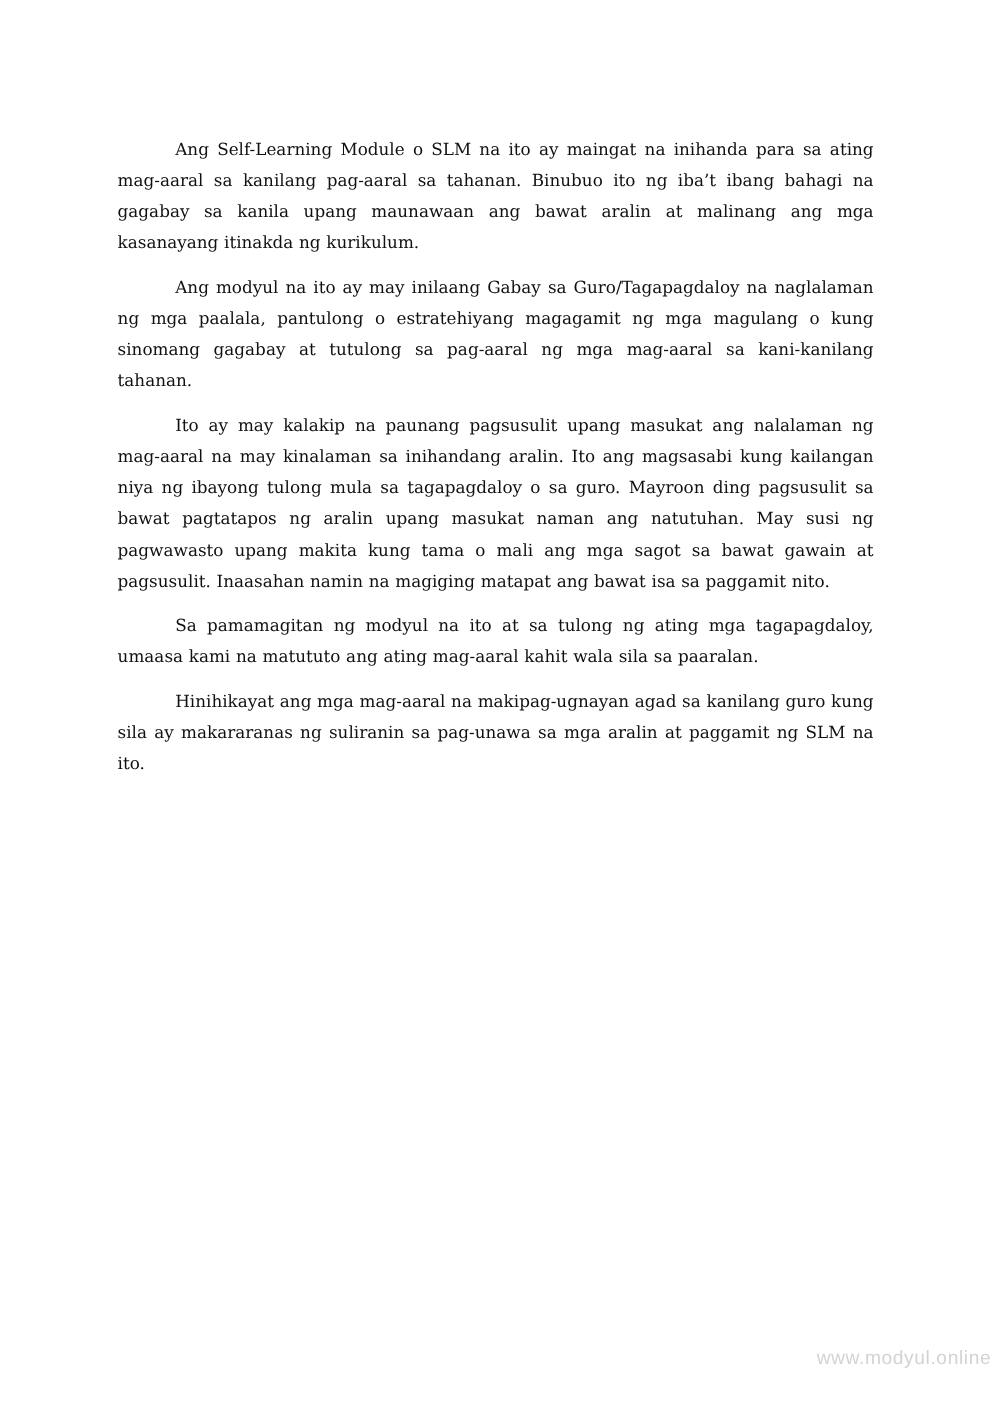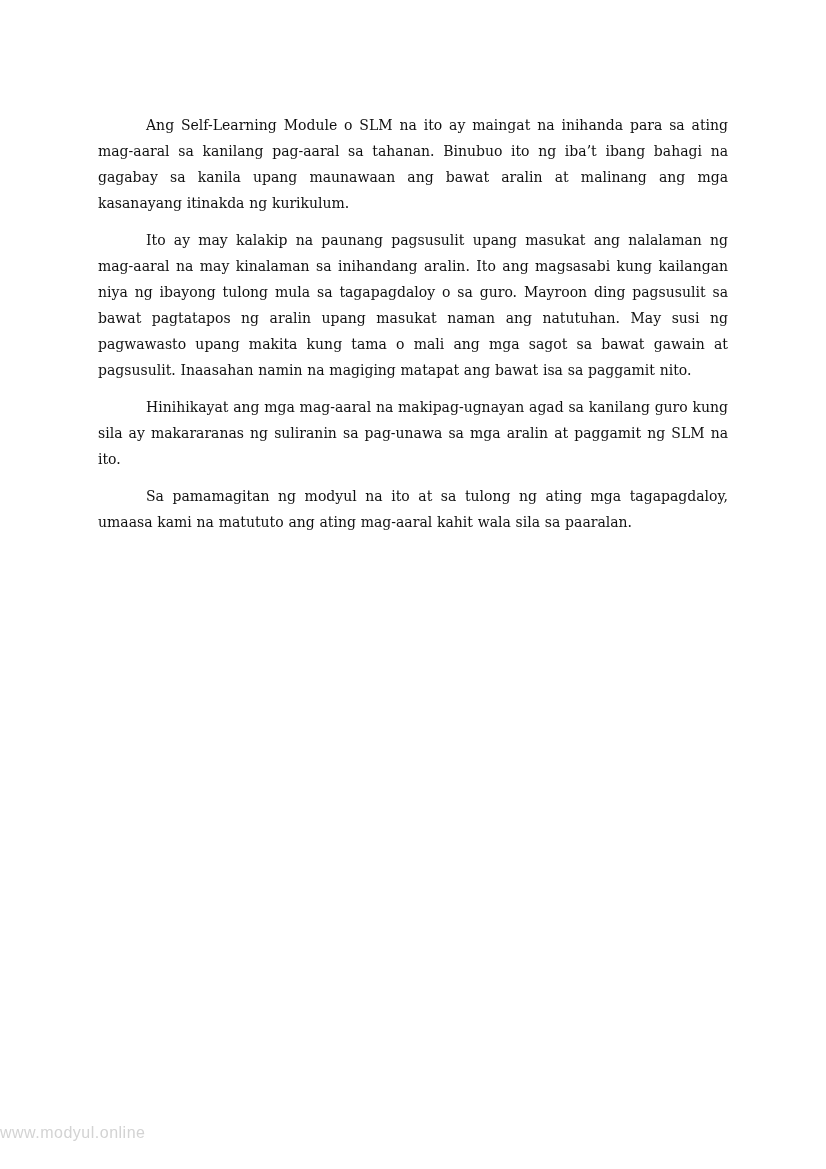--- a/index.html
+++ b/index.html
@@ -37,32 +37,33 @@
     color: #101010;
     text-align: justify;
     text-indent: 48px;
     word-spacing: 0.3px;
   }
   .watermark {
     position: absolute;
     left: 0;
     right: 0;
     bottom: 27px;
-    text-align: left;
+    text-align: right;
     font-family: "Liberation Sans", sans-serif;
     font-size: 16px;
     color: #d3d3d3;
     letter-spacing: 0.5px;
   }
 </style>
 </head>
 <body>
 
 <div class="page-content">
   <div>
       <p class="para">Ang Self-Learning Module o SLM na ito ay maingat na inihanda para sa ating mag-aaral sa kanilang pag-aaral sa tahanan. Binubuo ito ng iba’t ibang bahagi na gagabay sa kanila upang maunawaan ang bawat aralin at malinang ang mga kasanayang itinakda ng kurikulum.</p>
+      <p class="para">Ang modyul na ito ay may inilaang Gabay sa Guro/Tagapagdaloy na naglalaman ng mga paalala, pantulong o estratehiyang magagamit ng mga magulang o kung sinomang gagabay at tutulong sa pag-aaral ng mga mag-aaral sa kani-kanilang tahanan.</p>
       <p class="para">Ito ay may kalakip na paunang pagsusulit upang masukat ang nalalaman ng mag-aaral na may kinalaman sa inihandang aralin. Ito ang magsasabi kung kailangan niya ng ibayong tulong mula sa tagapagdaloy o sa guro. Mayroon ding pagsusulit sa bawat pagtatapos ng aralin upang masukat naman ang natutuhan.  May susi ng pagwawasto upang makita kung tama o mali ang mga sagot sa bawat gawain at pagsusulit. Inaasahan namin na magiging matapat ang bawat isa sa paggamit nito.</p>
+      <p class="para">Sa pamamagitan ng modyul na ito at sa tulong ng ating mga tagapagdaloy, umaasa kami na matututo ang ating mag-aaral kahit wala sila sa paaralan.</p>
       <p class="para">Hinihikayat ang mga mag-aaral na makipag-ugnayan agad sa kanilang guro kung sila ay makararanas ng suliranin sa pag-unawa sa mga aralin at paggamit ng SLM na ito.</p>
-      <p class="para">Sa pamamagitan ng modyul na ito at sa tulong ng ating mga tagapagdaloy, umaasa kami na matututo ang ating mag-aaral kahit wala sila sa paaralan.</p>
     </div>
 </div>
 
 <div class="watermark">www.modyul.online</div>
 
 </body></html>

